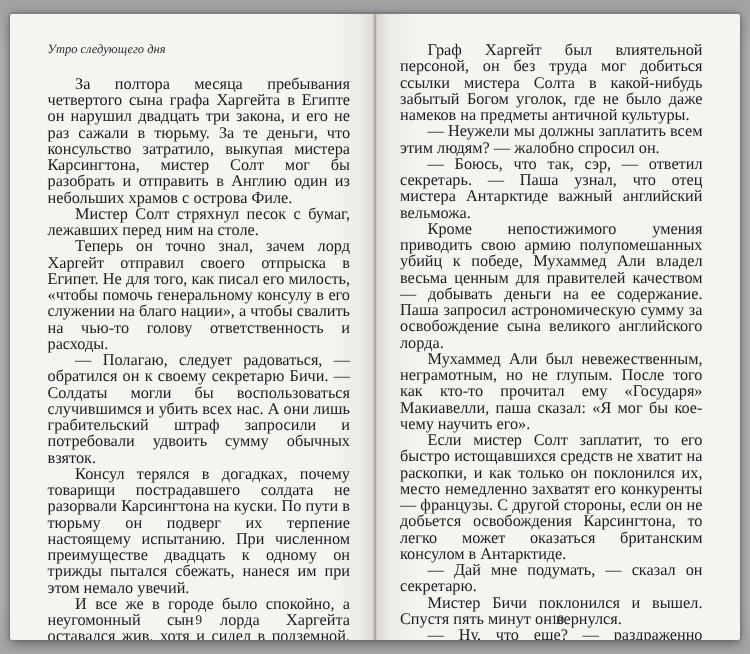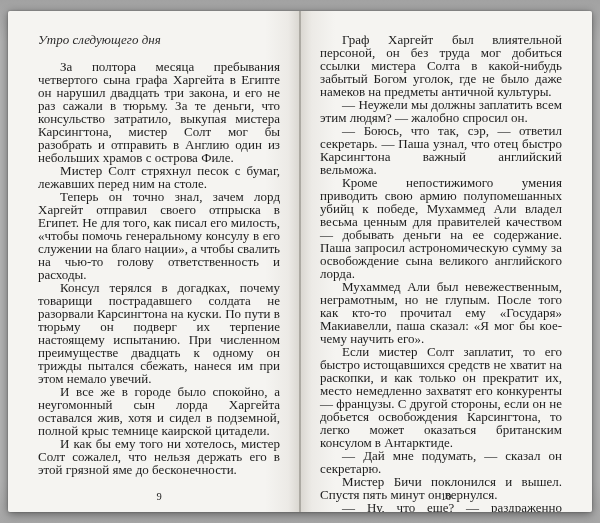--- a/index.html
+++ b/index.html
@@ -47,21 +47,21 @@
     position: absolute;
     top: 0;
     bottom: 0;
     width: 1px;
     background: rgba(90,85,78,0.35);
   }
   .page-left .gutter-line { right: 0; }
   .page-right .gutter-line { left: 0; }
   .running-header {
     font-style: italic;
-    font-size: 13px;
+    font-size: 10px;
     line-height: 13px;
     color: #2a2a2a;
     margin: 0 0 14px 0;
   }
   .text-block {
     font-size: 13px;
     line-height: 13px;
     text-align: justify;
   }
   .text-block p {
@@ -85,36 +85,37 @@
 
 <div class="desk">
   <div class="spread">
 
     <div class="page page-left">
       <div class="running-header">Утро следующего дня</div>
       <div class="text-block">
           <p>За полтора месяца пребывания четвертого сына графа Харгейта в Египте он нарушил двадцать три закона, и его не раз сажали в тюрьму. За те деньги, что консульство затратило, выкупая мистера Карсингтона, мистер Солт мог бы разобрать и отправить в Англию один из небольших храмов с острова Филе.</p>
           <p>Мистер Солт стряхнул песок с бумаг, лежавших перед ним на столе.</p>
           <p>Теперь он точно знал, зачем лорд Харгейт отправил своего отпрыска в Египет. Не для того, как писал его милость, «чтобы помочь генеральному консулу в его служении на благо нации», а чтобы свалить на чью-то голову ответственность и расходы.</p>
+          <p>— Полагаю, следует радоваться, — обратился он к своему секретарю Бичи. — Солдаты могли бы воспользоваться случившимся и убить всех нас. А они лишь грабительский штраф запросили и потребовали удвоить сумму обычных взяток.</p>
           <p>Консул терялся в догадках, почему товарищи пострадавшего солдата не разорвали Карсингтона на куски. По пути в тюрьму он подверг их терпение настоящему испытанию. При численном преимуществе двадцать к одному он трижды пытался сбежать, нанеся им при этом немало увечий.</p>
           <p>И все же в городе было спокойно, а неугомонный сын лорда Харгейта оставался жив, хотя и сидел в подземной, полной крыс темнице каирской цитадели.</p>
           <p>И как бы ему того ни хотелось, мистер Солт сожалел, что нельзя держать его в этой грязной яме до бесконечности.</p>
         </div>
       <div class="page-number">9</div>
       <div class="gutter-line"></div>
     </div>
 
     <div class="page page-right">
       <div class="text-block">
           <p>Граф Харгейт был влиятельной персоной, он без труда мог добиться ссылки мистера Солта в какой-нибудь забытый Богом уголок, где не было даже намеков на предметы античной культуры.</p>
           <p>— Неужели мы должны заплатить всем этим людям? — жалобно спросил он.</p>
-          <p>— Боюсь, что так, сэр, — ответил секретарь. — Паша узнал, что отец быстро Карсингтона важный английский вельможа.</p>
+          <p>— Боюсь, что так, сэр, — ответил секретарь. — Паша узнал, что отец мистера Антарктиде важный английский вельможа.</p>
           <p>Кроме непостижимого умения приводить свою армию полупомешанных убийц к победе, Мухаммед Али владел весьма ценным для правителей качеством — добывать деньги на ее содержание. Паша запросил астрономическую сумму за освобождение сына великого английского лорда.</p>
           <p>Мухаммед Али был невежественным, неграмотным, но не глупым. После того как кто-то прочитал ему «Государя» Макиавелли, паша сказал: «Я мог бы кое-чему научить его».</p>
-          <p>Если мистер Солт заплатит, то его быстро истощавшихся средств не хватит на раскопки, и как только он прекратит их, место немедленно захватят его конкуренты — французы. С другой стороны, если он не добьется освобождения Карсингтона, то легко может оказаться британским консулом в Антарктиде.</p>
+          <p>Если мистер Солт заплатит, то его быстро истощавшихся средств не хватит на раскопки, и как только он поклонился их, место немедленно захватят его конкуренты — французы. С другой стороны, если он не добьется освобождения Карсингтона, то легко может оказаться британским консулом в Антарктиде.</p>
           <p>— Дай мне подумать, — сказал он секретарю.</p>
           <p>Мистер Бичи поклонился и вышел. Спустя пять минут он вернулся.</p>
           <p>— Ну, что еще? — раздраженно спросил мистер Солт. — Карсингтон взорвал цитадель? Сбежал с любимой женой паши?</p>
           <p>— Миссис Пембрук просит забытый ее, сэр, — доложил секретарь. — Она говорит, что дело чрезвычайно срочное.</p>
         </div>
       <div class="page-number">10</div>
       <div class="gutter-line"></div>
     </div>
 
   </div>

